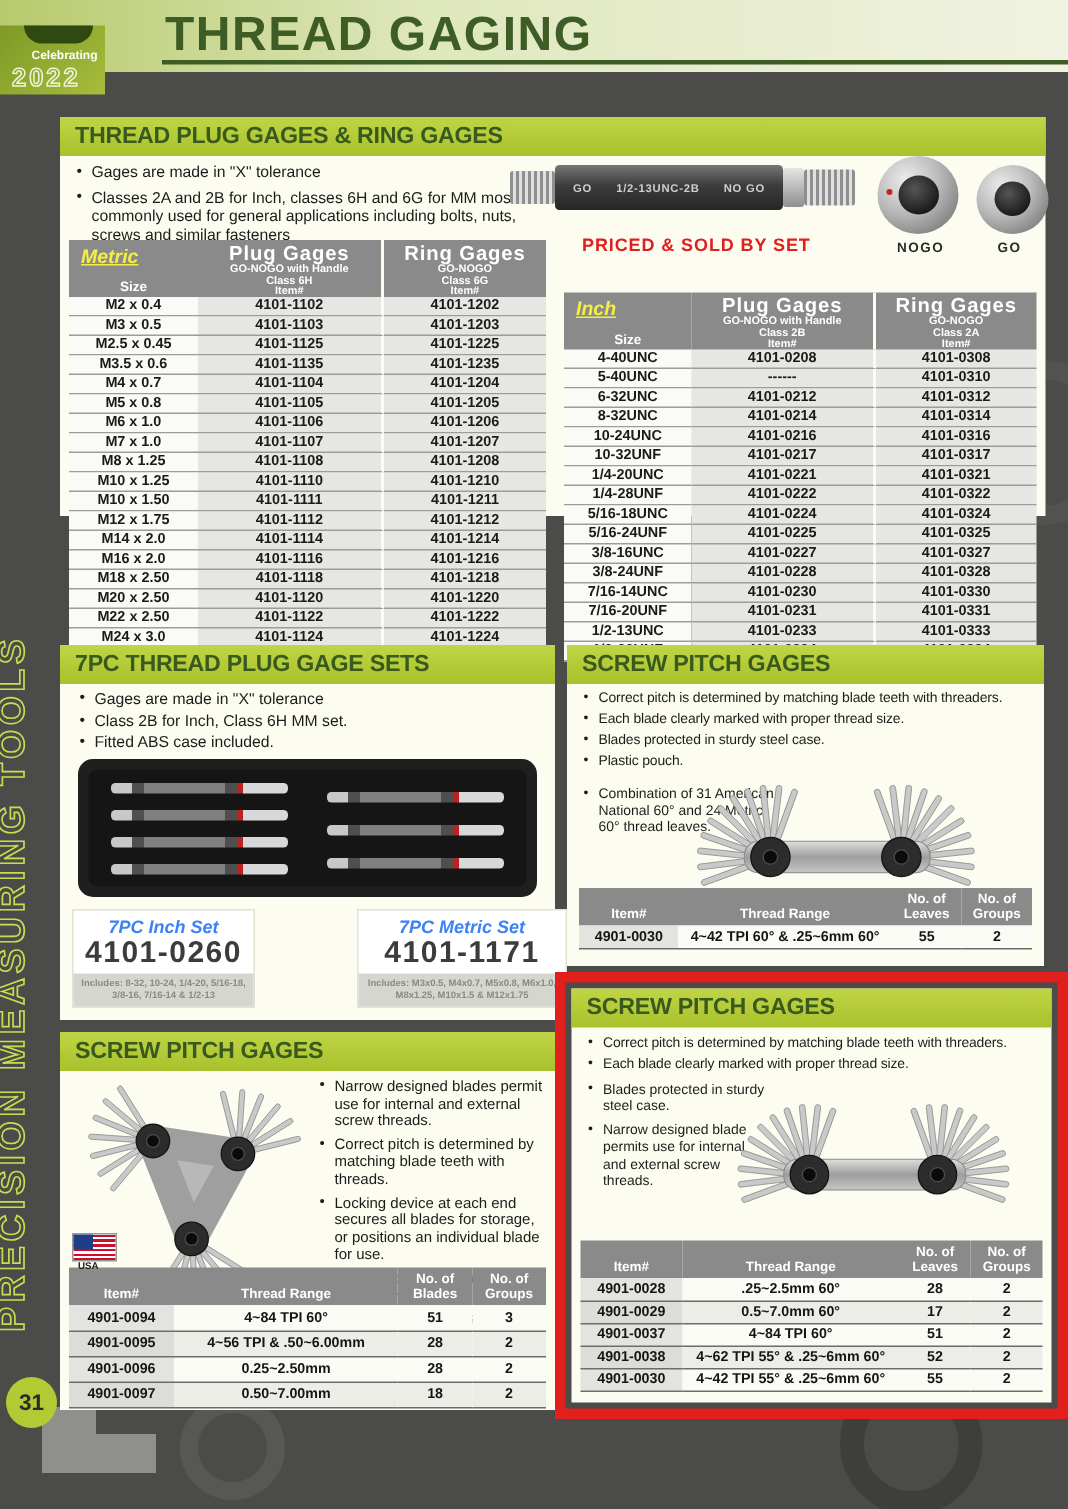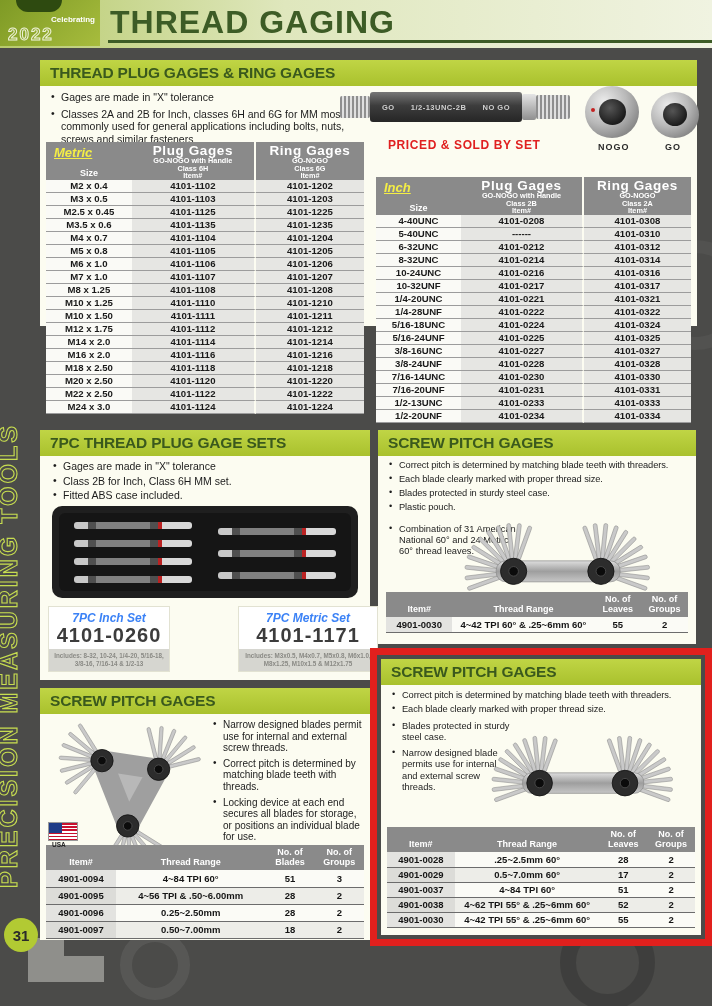--- a/index.html
+++ b/index.html
@@ -12,21 +12,21 @@
   #gd2 { left:560px; top:915px; width:95px; height:95px; border:16px solid rgba(0,0,0,.16); }
   #gd3 { left:120px; top:930px; width:70px; height:70px; border:12px solid rgba(255,255,255,.07); }
   #gd4 { left:640px; top:240px; width:110px; height:110px; border:13px solid rgba(255,255,255,.04); }
   .step { position:absolute; background:#8f8f8b; z-index:1; }
   #st1 { left:28px; top:938px; width:36px; height:44px; }
   #st2 { left:52px; top:956px; width:52px; height:26px; }
 
   
   .header-band { position:absolute; left:0; top:0; width:712px; height:48px;
     background:linear-gradient(90deg,#b7ca6c 0%,#dfe7bd 40%,#f0f3e1 100%); z-index:2; }
-  .logo { position:absolute; left:0; top:0; width:100px; height:46px;
+  .logo { position:absolute; left:0; top:17px; width:70px; height:46px;
     background:linear-gradient(135deg,#7e9a25,#a7bc3d); z-index:3; overflow:hidden; }
   .logo-graphic { position:absolute; left:16px; top:-10px; width:46px; height:22px; background:#2e4a10; border-radius:0 0 12px 12px; }
   .logo-celebrating { position:absolute; right:5px; top:15px; font-size:8px; color:#fff; font-weight:bold; }
   .logo-year { position:absolute; left:8px; bottom:1px; font-size:17px; font-weight:bold; letter-spacing:2px;
     color:transparent; -webkit-text-stroke:1px #eef2d8; }
   .page-title { position:absolute; left:110px; top:4px; font-size:32px; font-weight:bold; color:#3d5c26; letter-spacing:1px; z-index:3; }
   .title-rule { position:absolute; left:108px; top:40px; width:604px; height:3px; background:#3d5c26; z-index:3; }
 
   
   .sidebar-label { position:absolute; left:-6px; top:366px; width:44px; height:580px; z-index:2;
@@ -34,21 +34,21 @@
     font-size:25px; font-weight:bold; letter-spacing:3px;
     color:transparent; -webkit-text-stroke:1.1px #c7dd50; }
   .page-num { position:absolute; left:4px; top:918px; width:34px; height:34px; border-radius:50%;
     background:#b2ca33; color:#2b2b2b; font-weight:bold; font-size:15px;
     display:flex; align-items:center; justify-content:center; z-index:3; }
 
   
   .card { position:absolute; background:#fcfcf1; z-index:2; }
   .secbar { height:26px; background:linear-gradient(180deg,#c0d545,#a9c12d);
     color:#3a591d; font-weight:bold; font-size:15.5px; line-height:26px; padding-left:10px; letter-spacing:-0.2px; }
-  #card1 { left:40px; top:60px; width:657px; height:266px; }
+  #card1 { left:40px; top:78px; width:657px; height:266px; }
   #card2 { left:40px; top:430px; width:330px; height:250px; }
   #card3 { left:378px; top:430px; width:318px; height:214px; }
   #card4 { left:40px; top:688px; width:330px; height:252px; }
   .highlight-box { position:absolute; left:370px; top:648px; width:342px; height:298px;
     border:7px solid #e1201d; background:#4b4b49; z-index:2; }
   #card5 { left:381px; top:659px; width:320px; height:276px; z-index:3; }
 
   
   .bullets { list-style:none; position:absolute; color:#1c1c1c; }
   .bullets li { position:relative; padding-left:11px; margin-bottom:4px; line-height:1.2; }

